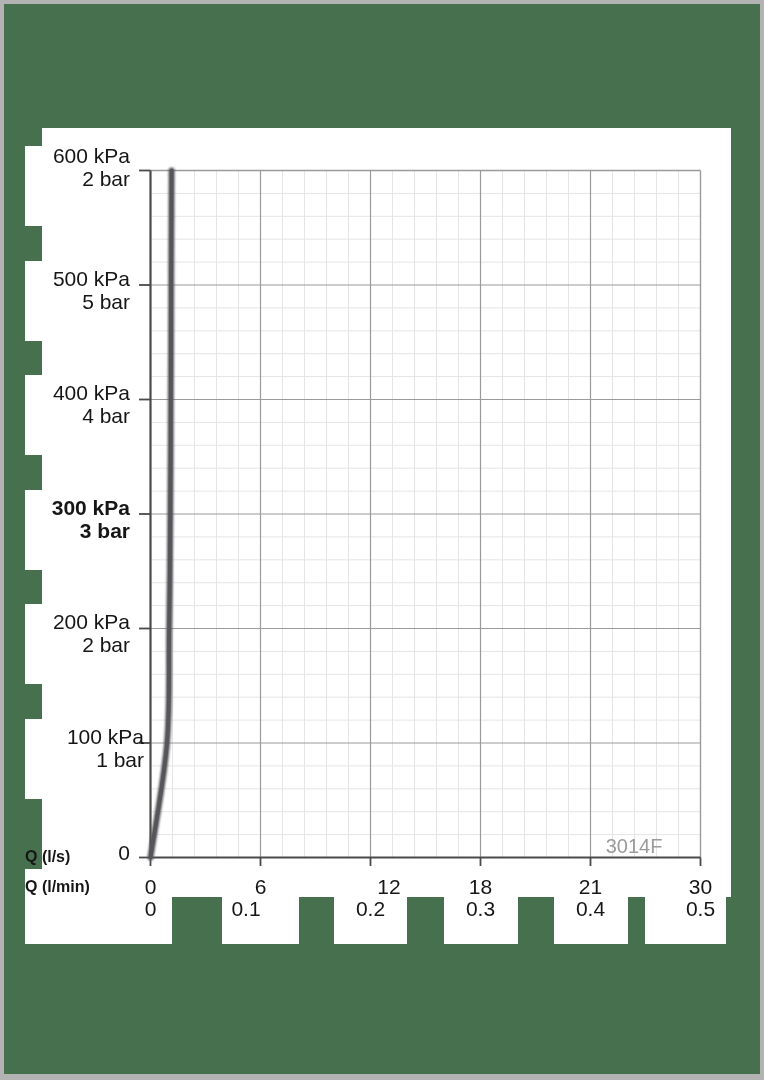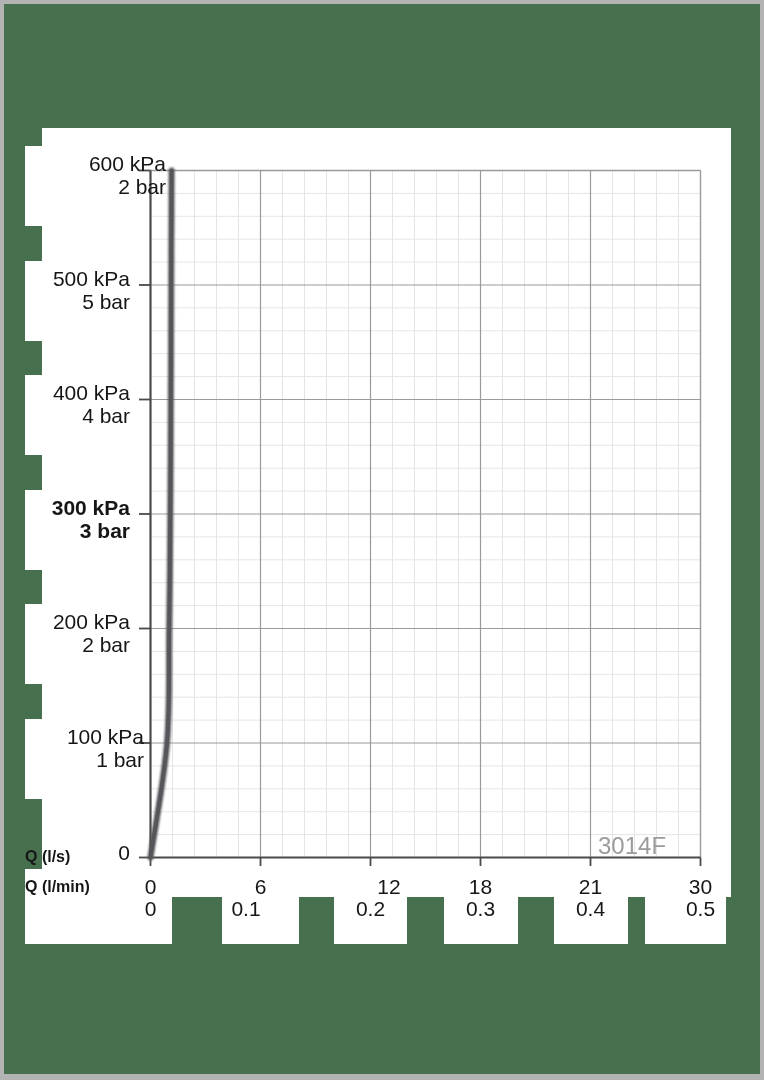--- a/index.html
+++ b/index.html
@@ -11,21 +11,21 @@
   #strip{left:25px;top:869px;width:706px;height:28px;}
   .tabL{left:25px;width:18px;height:80px;}
   .tabB{top:897px;height:47px;}
   #chart-svg{position:absolute;left:0;top:0;z-index:2;pointer-events:none;}
   .lab{position:absolute;z-index:3;color:#161616;}
   .ylab{left:25px;width:105px;text-align:right;font-size:21px;line-height:23px;font-weight:400;}
   .ylab.bold{font-weight:700;}
   .y0{left:25px;width:105px;text-align:right;font-size:21px;line-height:22px;}
   .xhead{left:25px;width:108px;text-align:left;font-size:16px;line-height:22px;font-weight:700;}
   .xcell{width:90px;text-align:center;font-size:21px;line-height:22px;}
-  #watermark{left:598px;top:835px;width:100px;text-align:left;font-size:24px;line-height:22px;color:#9b9b9b;}
+  #watermark{left:584px;top:835px;width:100px;text-align:center;font-size:20px;line-height:22px;color:#9b9b9b;}
   #frame{position:absolute;left:0;top:0;width:764px;height:1080px;box-sizing:border-box;
          border:4px solid #b3b3b3;border-bottom-width:6px;z-index:10;pointer-events:none;}
 </style>
 </head>
 <body>
 
 <div id="stage">
 
   <div class="white" id="panel"></div>
   <div class="white" id="strip"></div>
@@ -126,21 +126,21 @@
         <line x1="590.5" y1="857.5" x2="590.5" y2="866" stroke="#4a4a4a" stroke-width="1.8"></line>
         <line x1="700.5" y1="857.5" x2="700.5" y2="866" stroke="#4a4a4a" stroke-width="1.8"></line>
       </g>
     <g id="g-curve">
         <path d="M150.5,857.5C153.3,838.4 163.9,781.2 167.0,743.0C170.1,704.8 168.6,666.7 169.2,628.5C169.8,590.3 170.0,552.2 170.3,514.0C170.6,475.8 170.7,437.7 170.8,399.5C171.0,361.3 171.1,323.2 171.2,285.0C171.3,246.8 171.5,189.6 171.6,170.5" fill="none" stroke="#56565a" stroke-width="6" stroke-linecap="round" filter="url(#soft)"></path>
         <path d="M150.5,857.5C153.3,838.4 163.9,781.2 167.0,743.0C170.1,704.8 168.6,666.7 169.2,628.5C169.8,590.3 170.0,552.2 170.3,514.0C170.6,475.8 170.7,437.7 170.8,399.5C171.0,361.3 171.1,323.2 171.2,285.0C171.3,246.8 171.5,189.6 171.6,170.5" fill="none" stroke="#56565a" stroke-width="3.6" stroke-linecap="round"></path>
       </g>
   </svg>
 
   <div id="ylabels">
-      <div class="lab ylab" style="top: 152px; padding-left: 36px;">
+      <div class="lab ylab" style="top: 144px;">
         <div>600 kPa</div>
         <div>2 bar</div>
       </div>
       <div class="lab ylab" style="top: 266.5px;">
         <div>500 kPa</div>
         <div>5 bar</div>
       </div>
       <div class="lab ylab" style="top: 381px;">
         <div>400 kPa</div>
         <div>4 bar</div>

